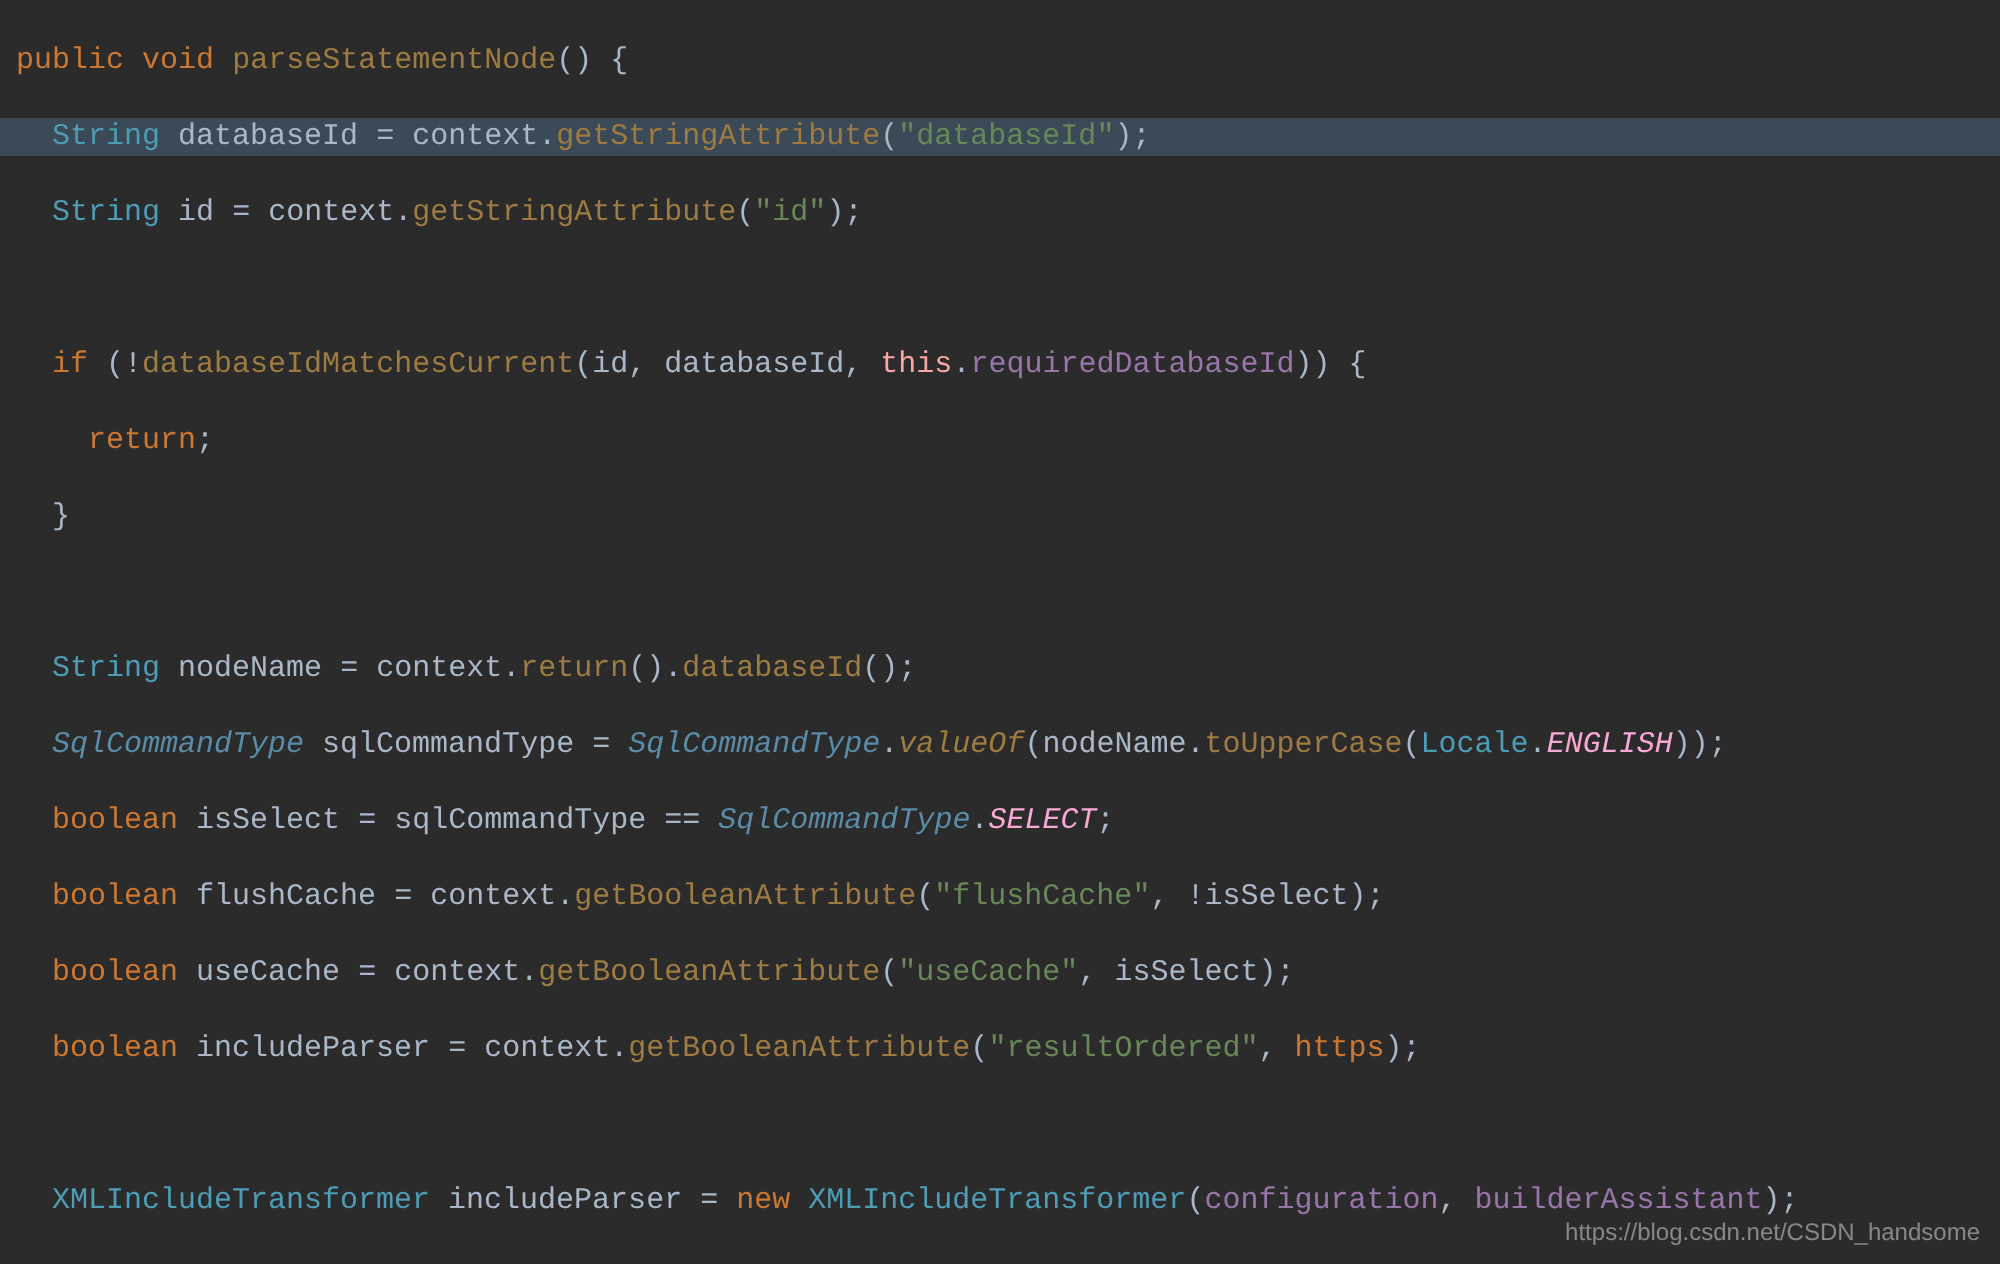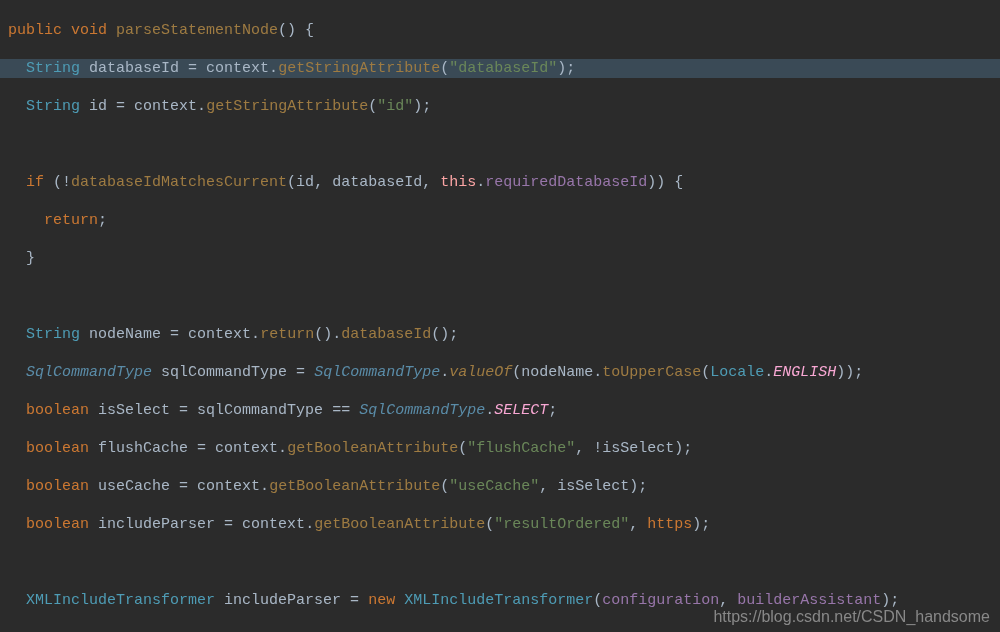--- a/index.html
+++ b/index.html
@@ -37,21 +37,21 @@
     .enum-const { color: #f9a8d4; font-style: italic; }
     .bool { color: #cc7832; }
     .purple { color: #9876aa; text-align: right; }
     .op { color: #a9b7c6; }
     .punc { color: #a9b7c6; }
     .watermark {
       position: absolute;
       bottom: 6px;
       right: 10px;
       color: #888;
-      font-size: 16px;
+      font-size: 12px;
       font-family: Arial, sans-serif;
     }
     .i2 { padding-left: 26px; }
     .i3 { padding-left: 44px; }
   </style>
 </head>
 <body>
 
 <div class="code-area">
 <div class="line"><span class="kw">public</span> <span class="kw">void</span> <span class="method">parseStatementNode</span><span class="punc">() {</span></div>

